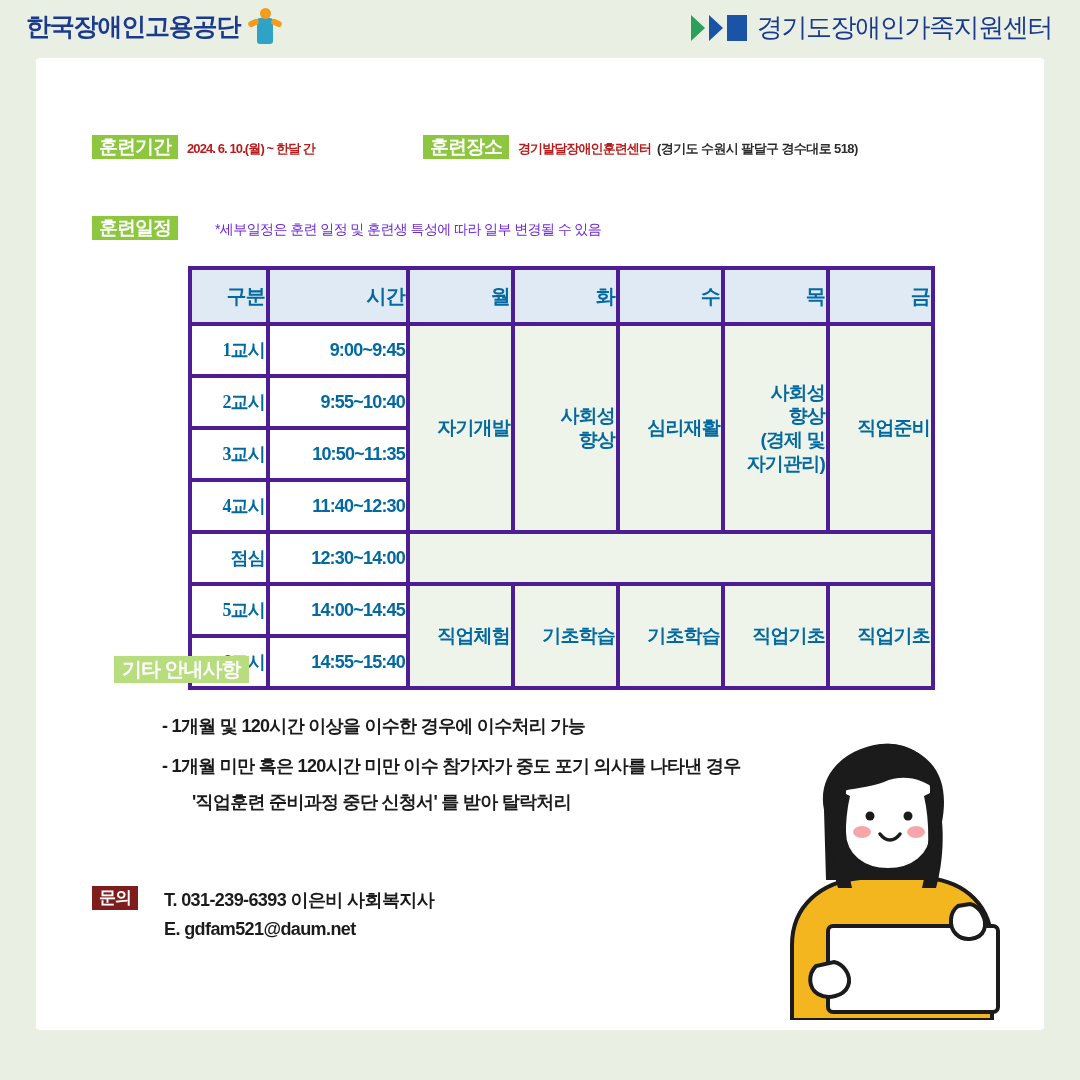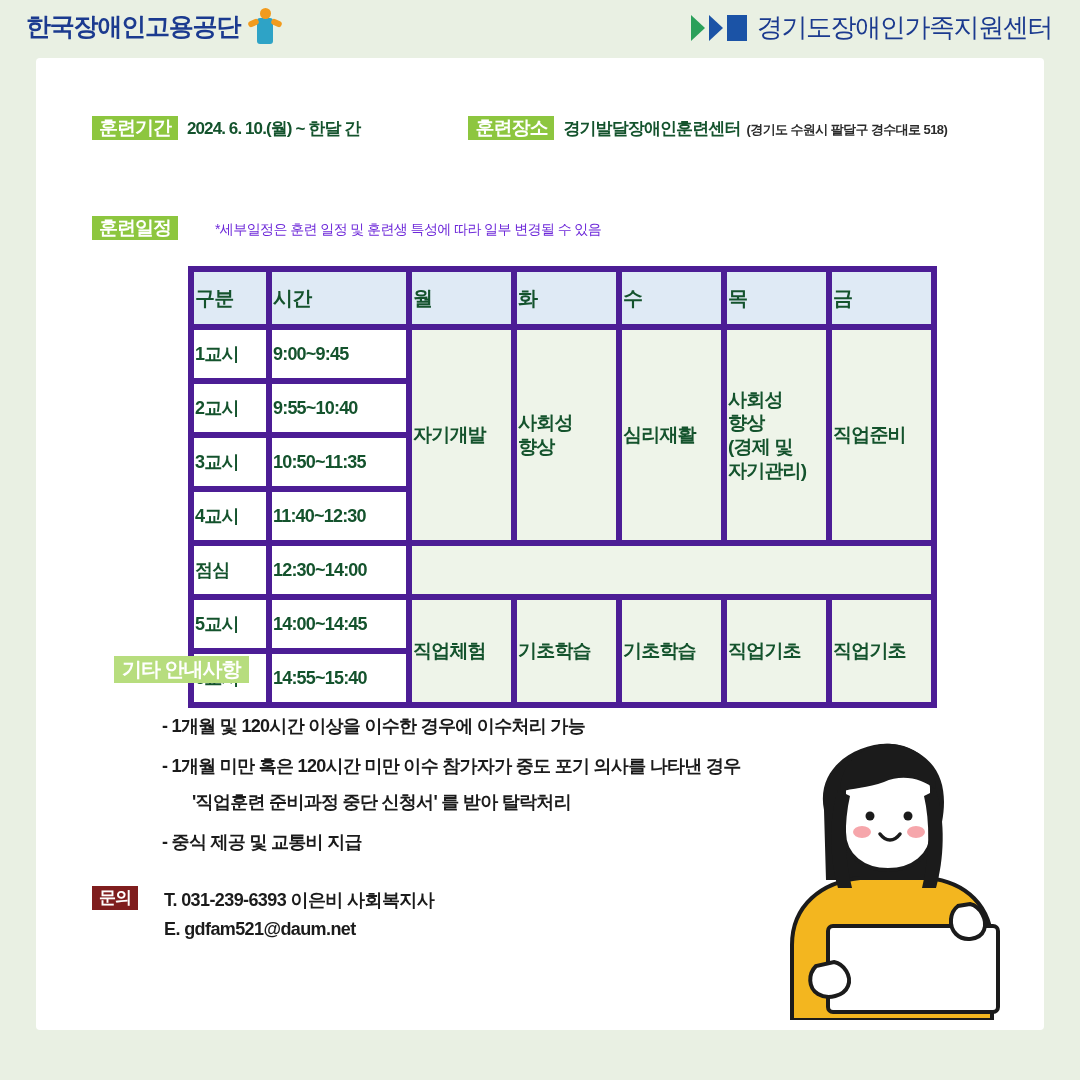--- a/index.html
+++ b/index.html
@@ -115,34 +115,34 @@
     background: #8dc63f;
     color: #ffffff;
     font-weight: 800;
     letter-spacing: -1px;
     padding: 2px 7px 3px 7px;
     line-height: 1;
   }
 
   .row-info {
     position: absolute;
-    top: 58px;
+    top: 77px;
     left: 56px;
     width: 900px;
     display: flex;
     align-items: flex-end;
   }
   .info-block { display: flex; align-items: baseline; }
   .info-block .tag { font-size: 19px; }
   .info-block .value {
-    font-size: 17px;
+    font-size: 13px;
     font-weight: 700;
     letter-spacing: -0.9px;
     margin-left: 9px;
-    color: #14532d;
+    color: #b91c1c;
   }
   .info-block .sub {
     font-size: 13px;
     font-weight: 700;
     letter-spacing: -0.6px;
     margin-left: 6px;
     color: #2b2b2b;
   }
   .spacer-mid { width: 108px; }
 
@@ -166,37 +166,38 @@
   table.timetable {
     position: absolute;
     top: 208px;
     left: 152px;
     border-collapse: collapse;
     width: 744px;
     table-layout: fixed;
   }
   table.timetable th,
   table.timetable td {
-    border: 6px solid #4c1d95;
-    text-align: left;
+    border: 4px solid #4c1d95;
+    text-align: right;
     font-weight: 700;
     letter-spacing: -0.8px;
-    color: #14532d;
+    color: #0369a1;
     background: #eef4e9;
   }
   table.timetable thead th {
     background: #dfeaf5;
     height: 50px;
     font-size: 20px;
   }
   table.timetable td.period {
     background: #ffffff;
     font-size: 18px;
     height: 46px;
     width: 78px;
+    font-family: Liberation Serif, serif;
   }
   table.timetable td.time {
     background: #ffffff;
     font-size: 18px;
     width: 140px;
   }
   table.timetable td.subject {
     font-size: 19px;
     line-height: 1.25;
   }
@@ -377,21 +378,20 @@
 
   <div class="notice-title">
     <span class="tag">기타 안내사항</span>
   </div>
   <ul class="notice-list">
     <li>- 1개월 및 120시간 이상을 이수한 경우에 이수처리 가능</li>
     <li>
       <span>- 1개월 미만 혹은 120시간 미만 이수 참가자가 중도 포기 의사를 나타낸 경우</span>
       <span class="sub-line">'직업훈련 준비과정 중단 신청서' 를 받아 탈락처리</span>
     </li>
-    <li>- 중식 제공 및 교통비 지급</li>
   </ul>
 
   <div class="contact">
     <span class="tag">문의</span>
     <span class="lines">
       <span>T. 031-239-6393 이은비 사회복지사</span><br>
       <span>E. gdfam521@daum.net</span>
     </span>
   </div>
 

